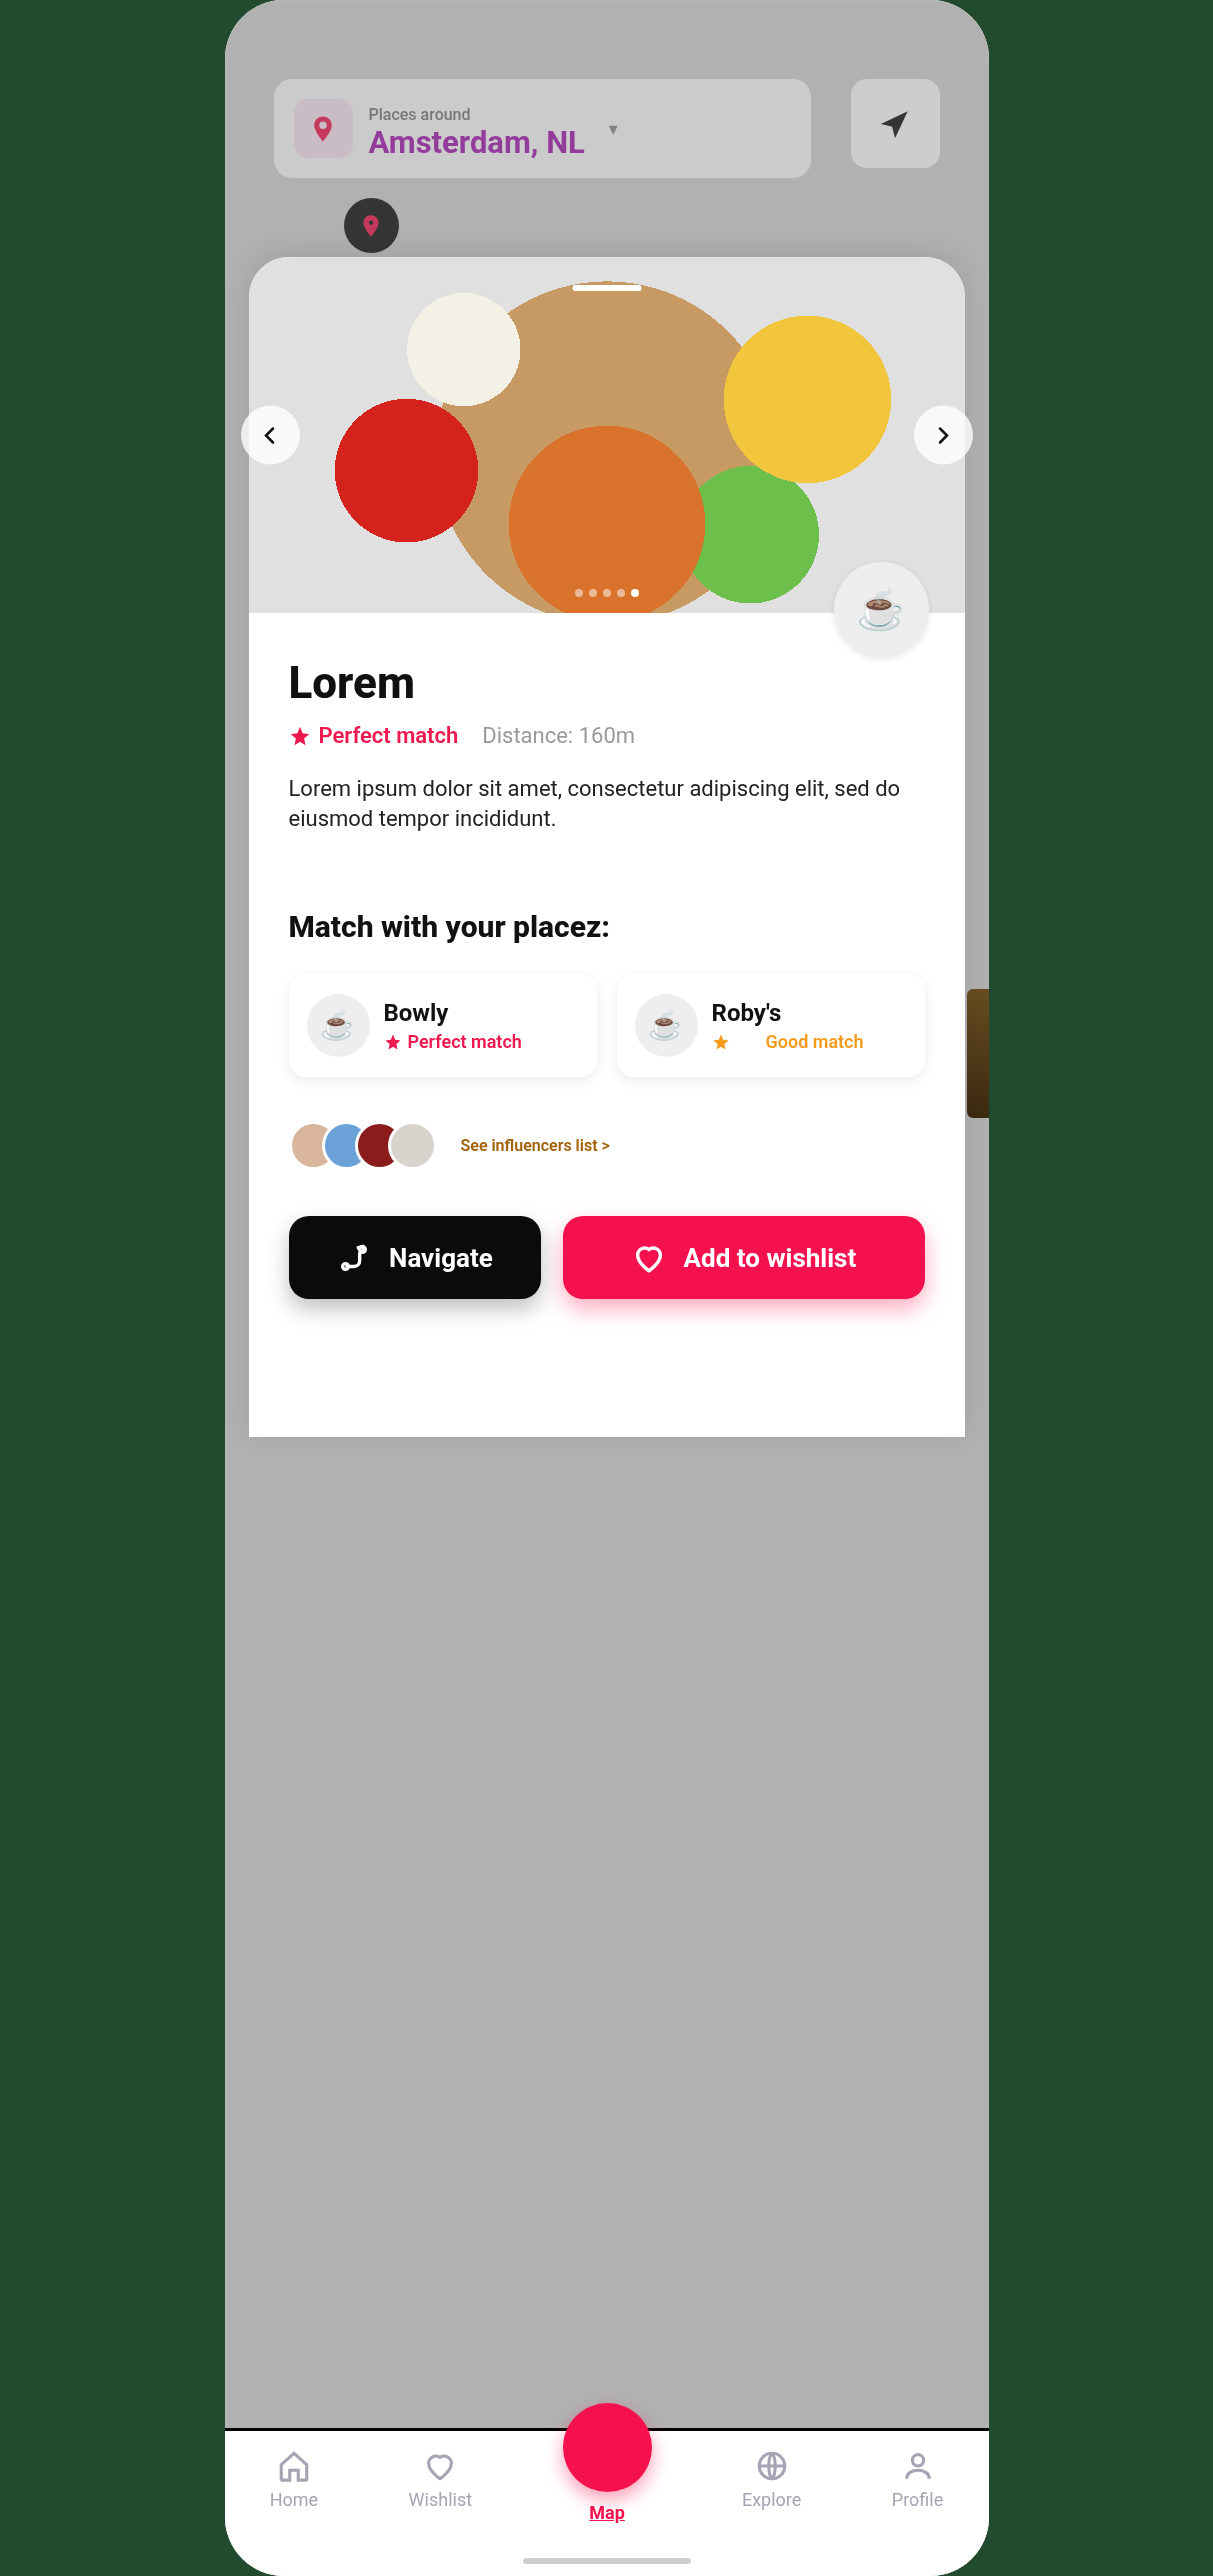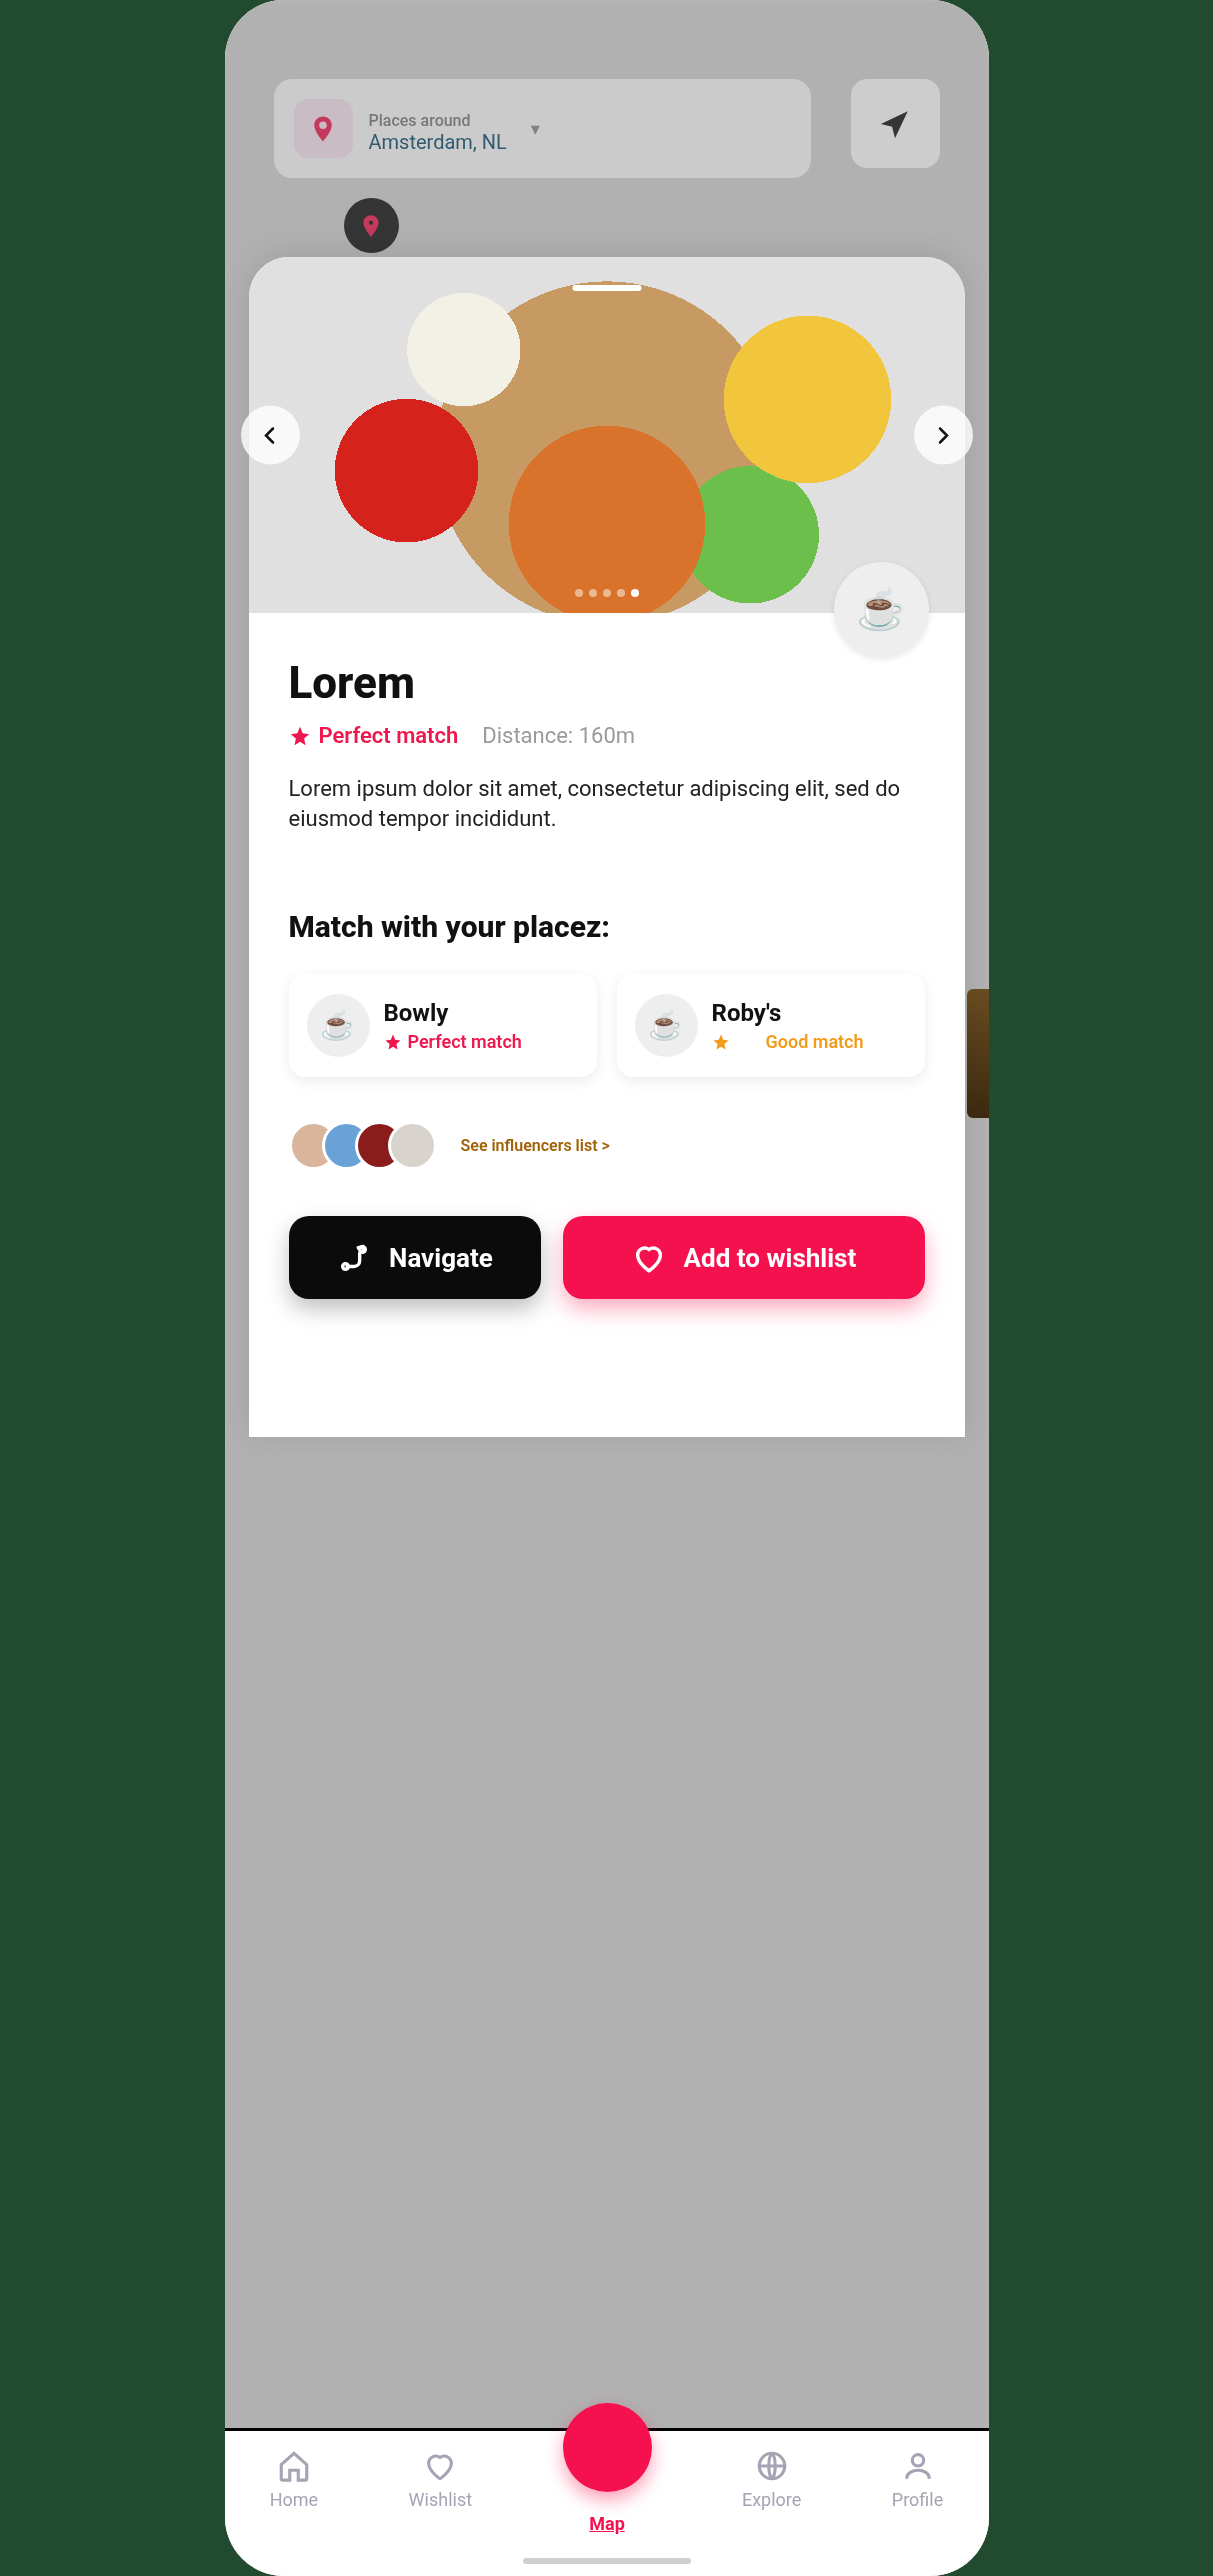--- a/index.html
+++ b/index.html
@@ -43,21 +43,21 @@
     background: #f4e0ef;
     border-radius: 14px;
     display:flex;align-items:center;justify-content:center;
     color:#ef184e;
     font-size:28px;
   }
   .bg-header .loc-text small{
     display:block;font-size:16px;color:#777;font-weight:500;margin-top:8px;
   }
   .bg-header .loc-text strong{
-    display:block;font-size:20px;color:#0c4a6e;font-weight:400;
+    display:block;font-size:31px;color:#a21caf;font-weight:700;
   }
   .bg-header .chev { color:#888;font-size:18px;margin-left:8px;}
   .bg-nav-btn{
     position:absolute; top:79px; right:49px;
     width:89px;height:89px;background:rgba(255,255,255,0.9);
     border-radius:16px;display:flex;align-items:center;justify-content:center;
     font-size:32px;color:#111;
   }
   .map-pin{
     position:absolute; top:198px; left:119px;
@@ -346,21 +346,21 @@
         </svg>
       <span>Wishlist</span>
     </div>
     <div class="tab active">
       <div class="tab-center">
         <svg viewBox="0 0 24 24">
             <path d="M12 2C8 2 5 5 5 9c0 5 7 13 7 13s7-8 7-13c0-4-3-7-7-7z"></path>
             <circle cx="12" cy="9" r="2.5"></circle>
           </svg>
       </div>
-      <span style="margin-top:15px;text-decoration:underline;">Map</span>
+      <span style="margin-top:4px;text-decoration:underline;">Map</span>
     </div>
     <div class="tab">
       <svg viewBox="0 0 24 24">
           <circle cx="12" cy="12" r="9"></circle>
           <path d="M3 12h18M12 3c3 3 3 15 0 18M12 3c-3 3-3 15 0 18"></path>
         </svg>
       <span>Explore</span>
     </div>
     <div class="tab">
       <svg viewBox="0 0 24 24">

